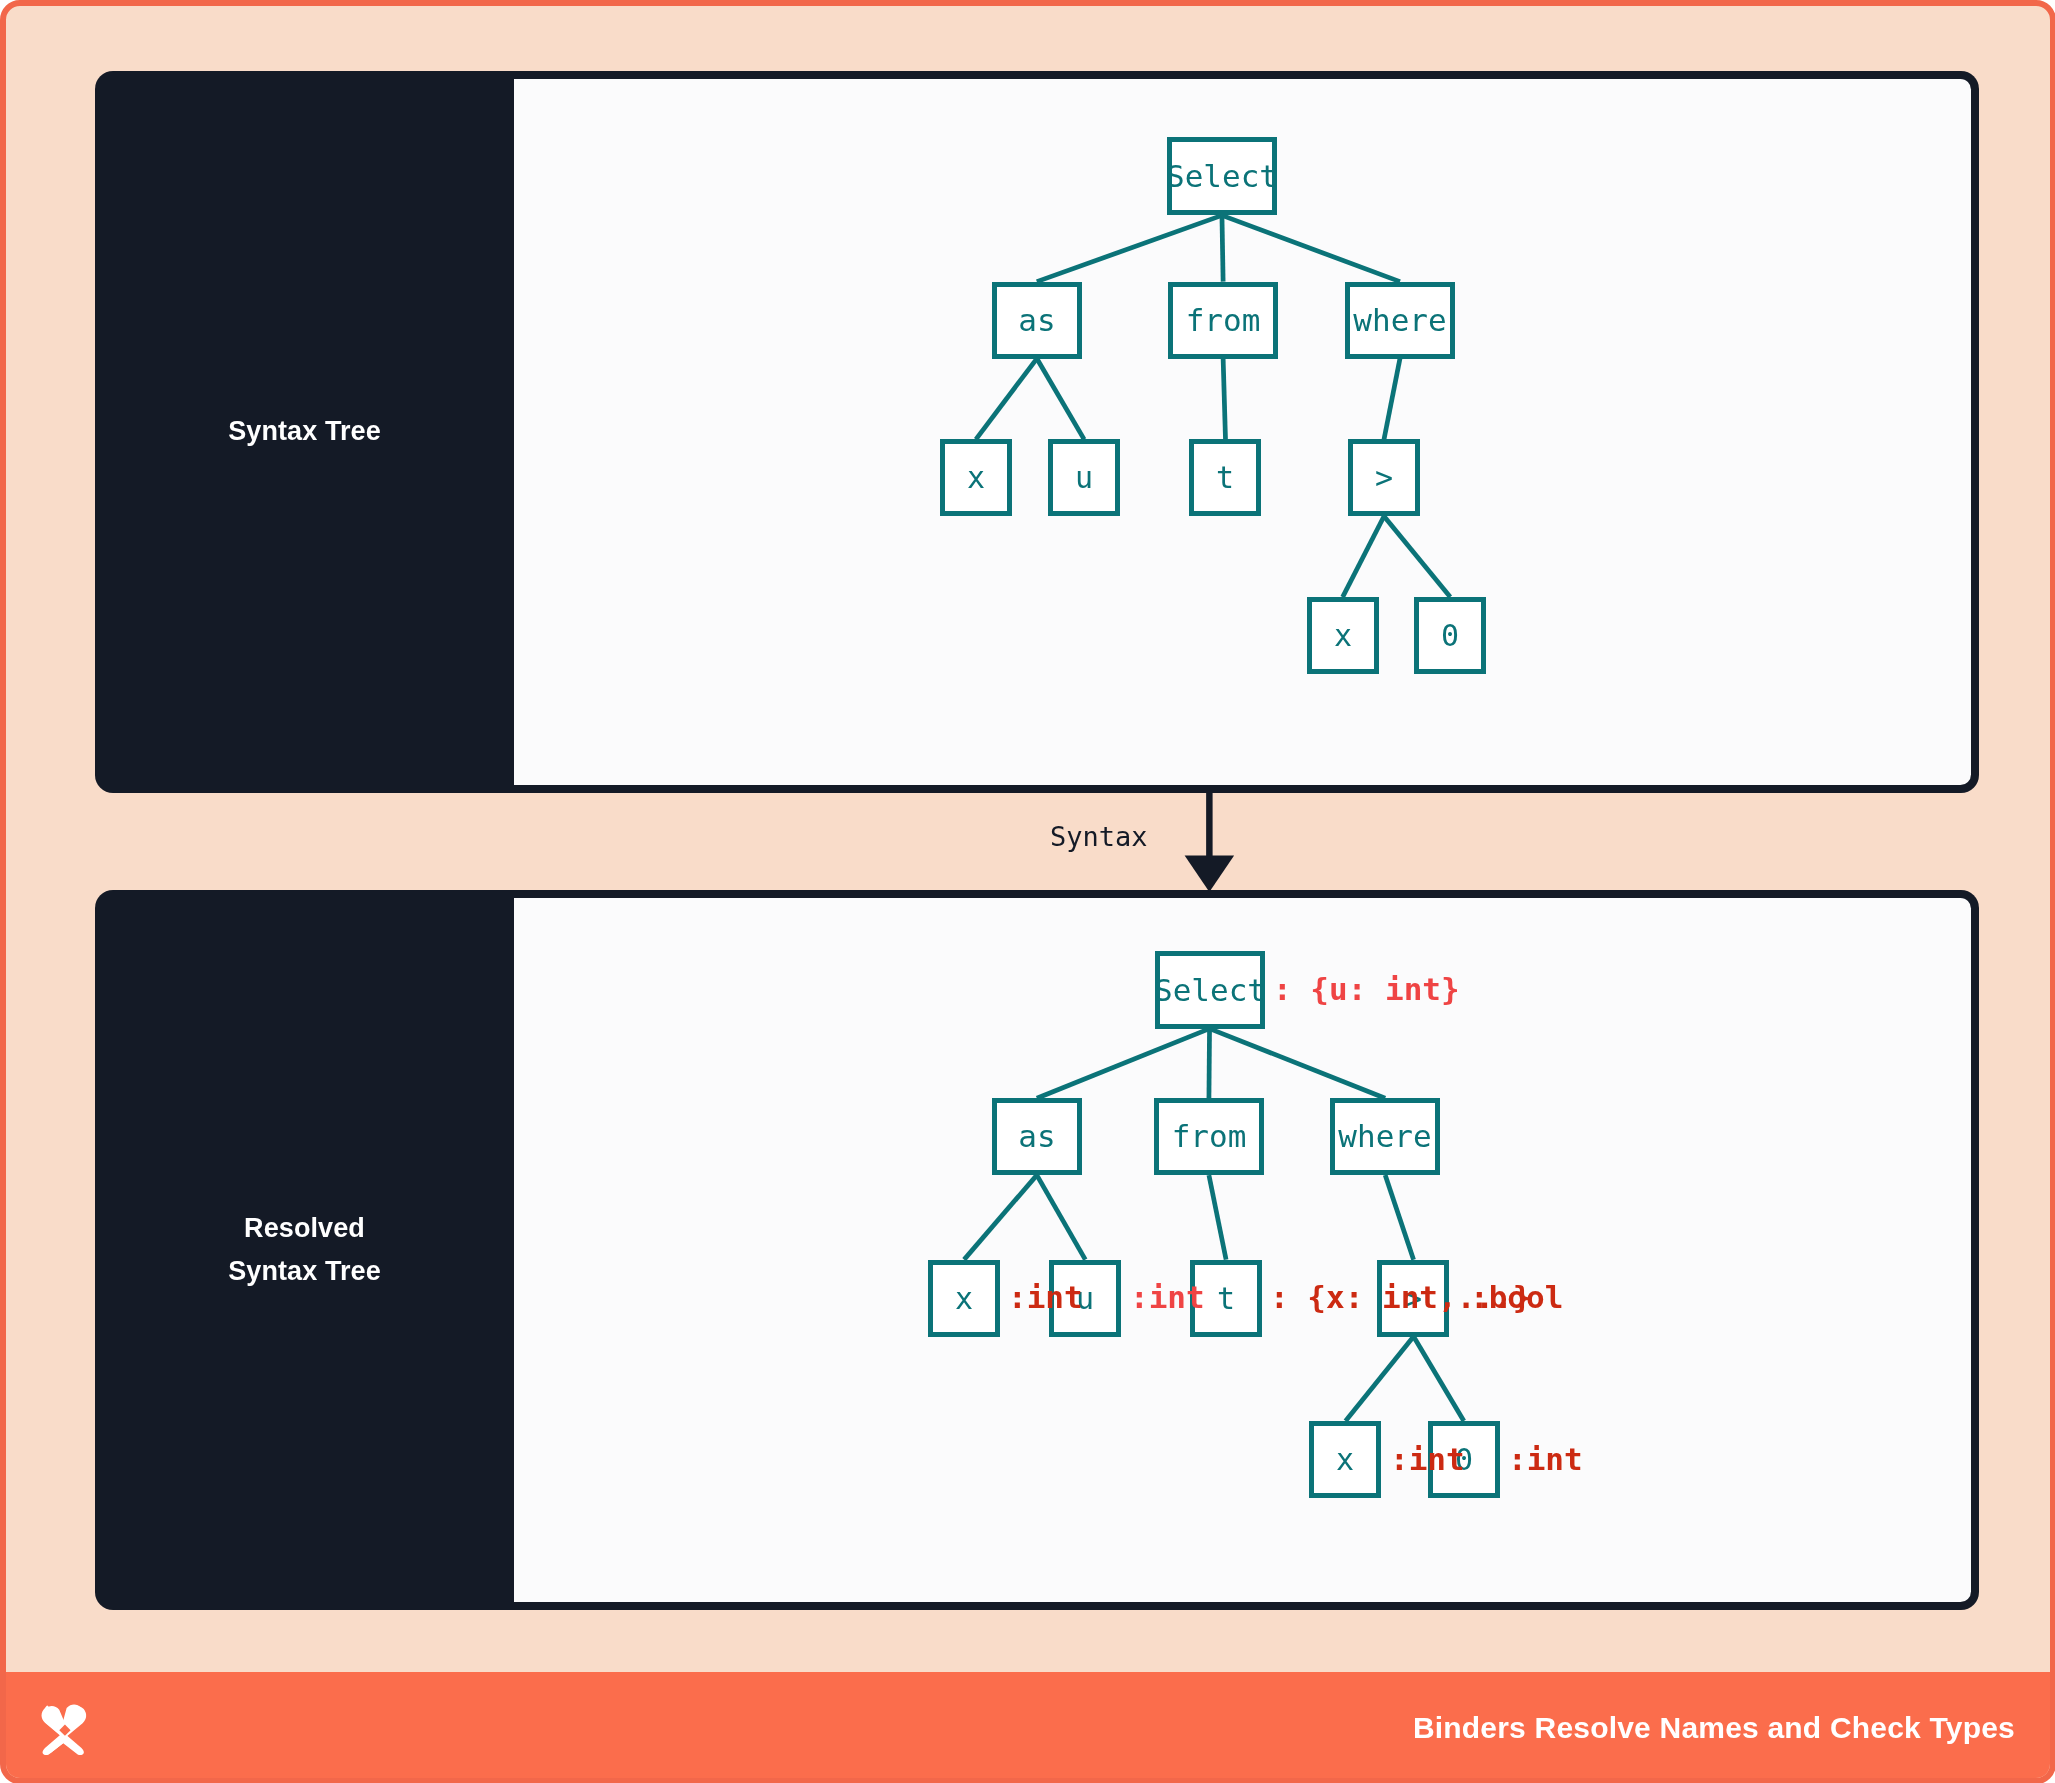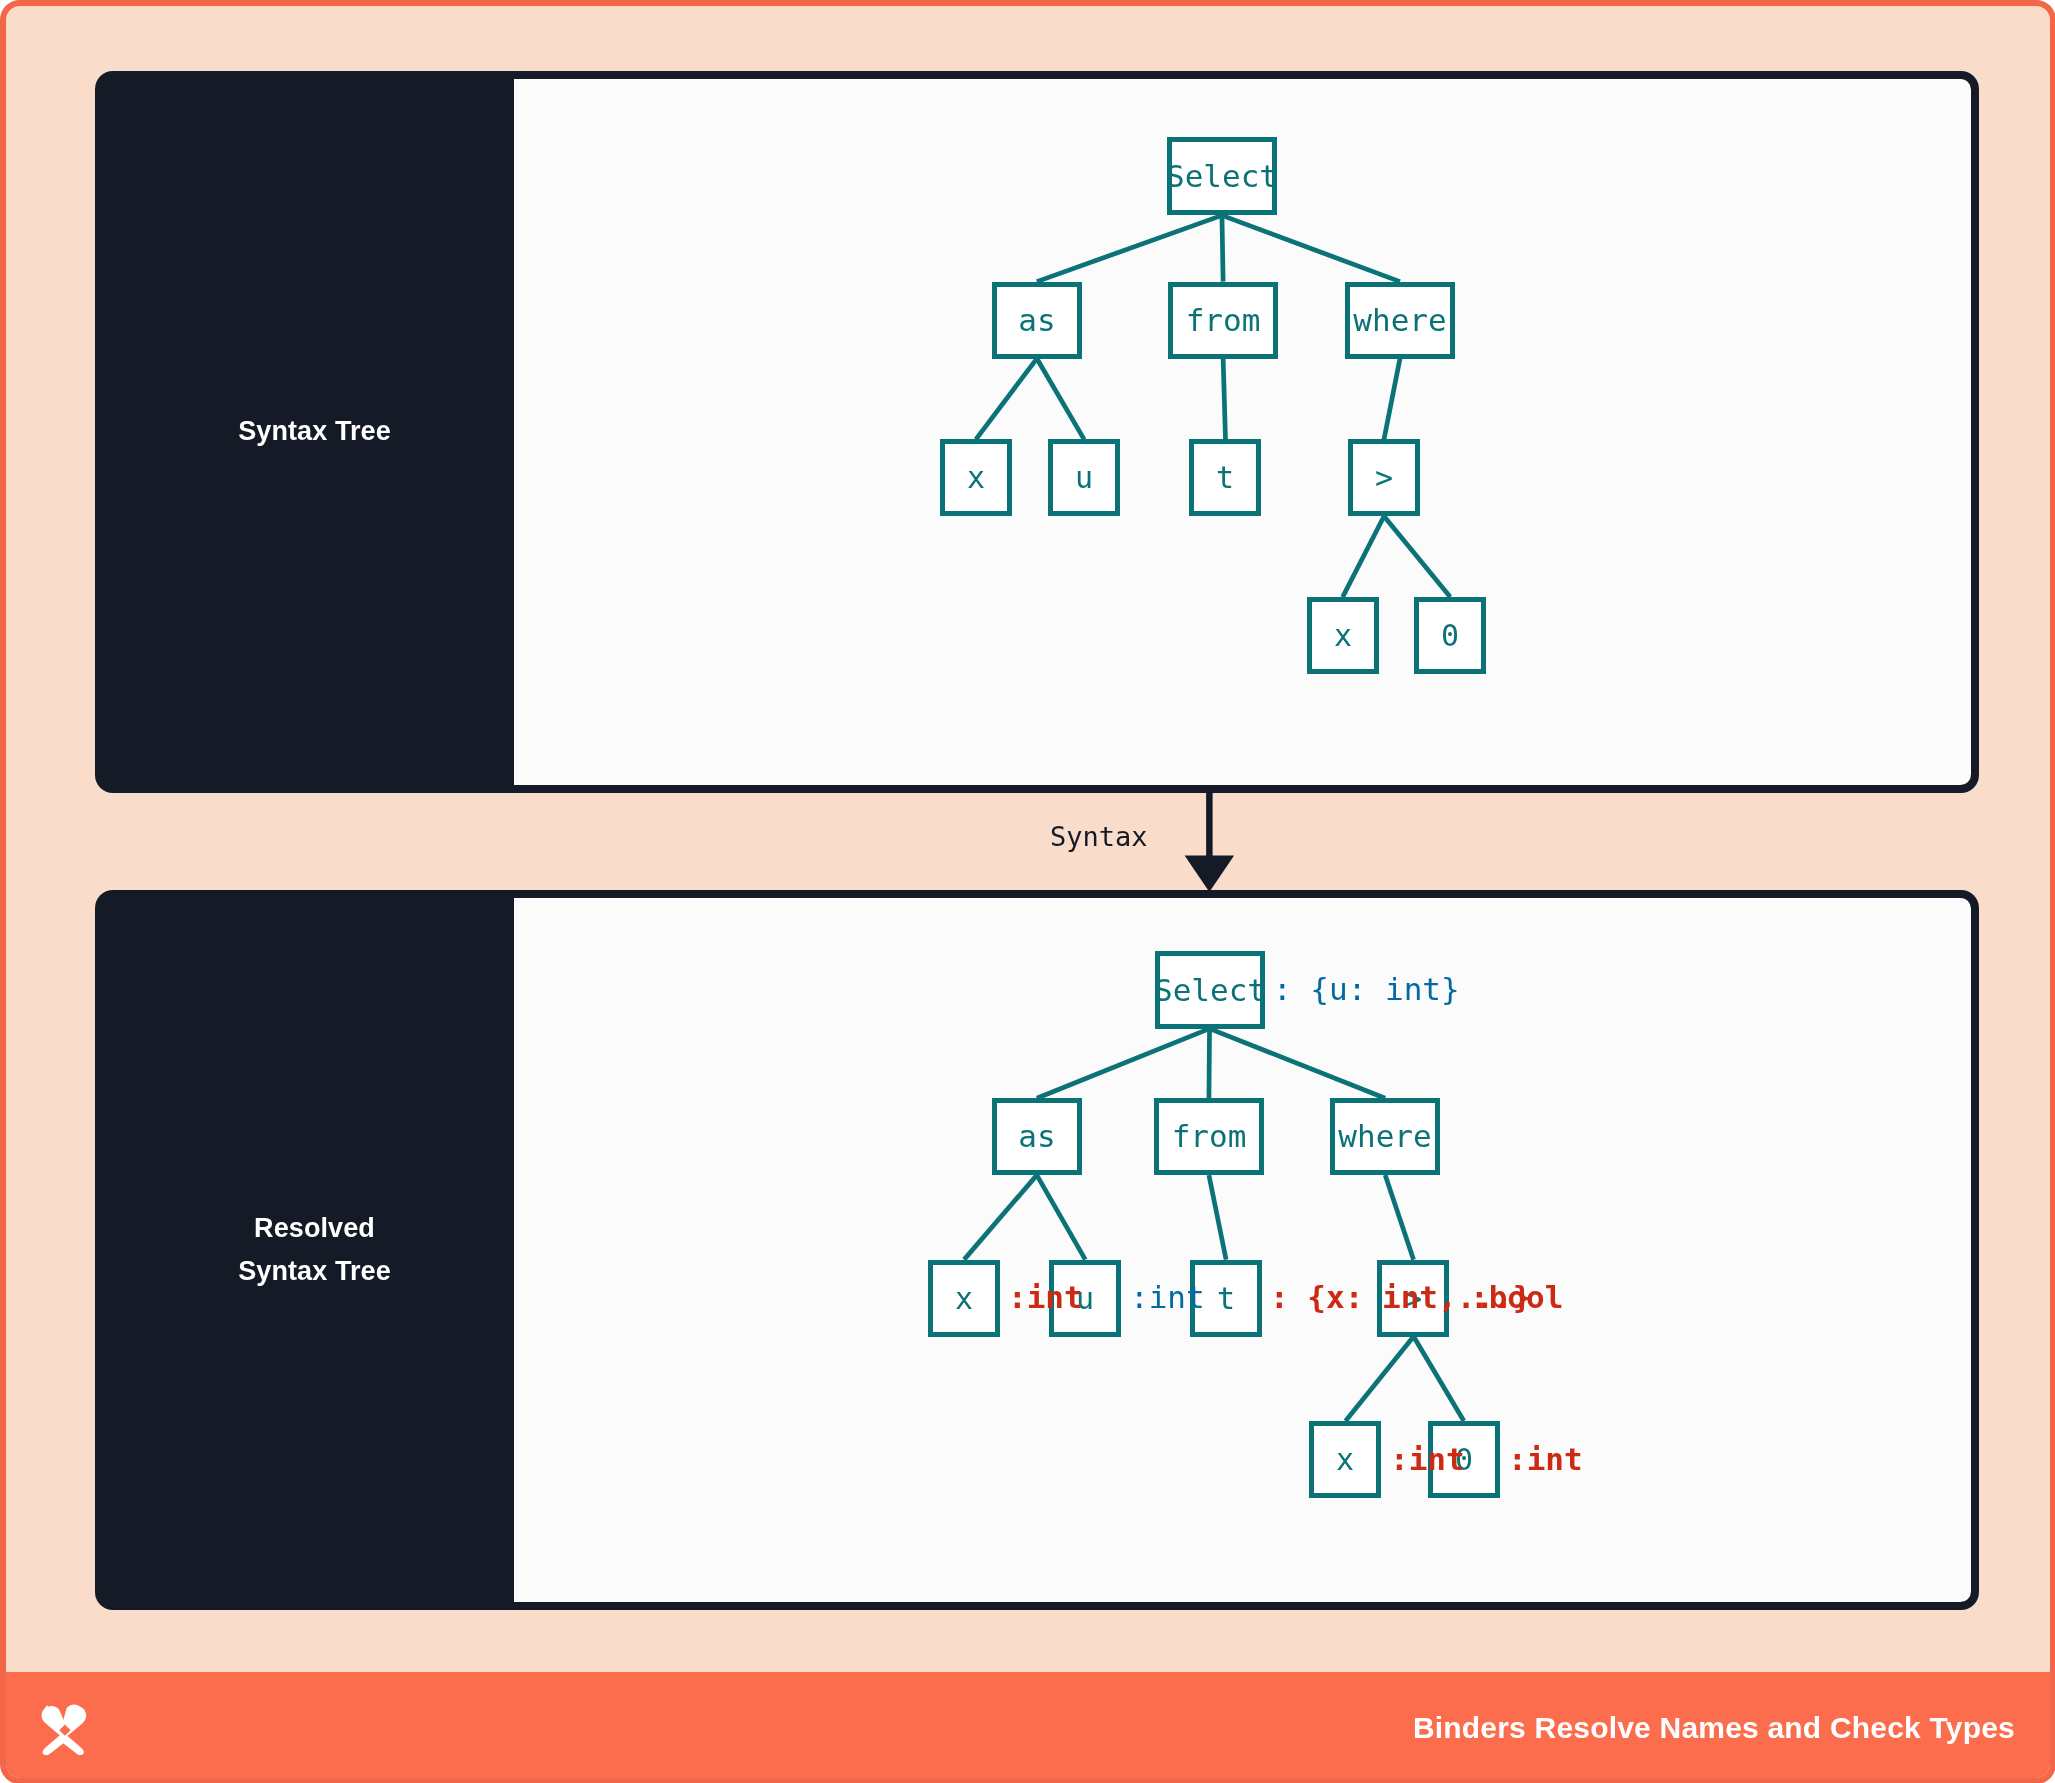--- a/index.html
+++ b/index.html
@@ -22,21 +22,20 @@
     border-radius:18px;
     overflow:hidden;
   }
   .panel .side{
     position:absolute;left:0;top:0;bottom:0;width:419px;
     display:flex;align-items:center;justify-content:center;
     color:#FFFFFF;
     font-size:27px;font-weight:bold;line-height:1.6;
     text-align:center;
     letter-spacing:0.1px;
-    margin-left:10px;
   }
   .panel .canvas{
     position:absolute;left:419px;top:8.3px;right:8.3px;bottom:8.3px;
     background:#FBFBFC;
     border-top-right-radius:10.6px;border-bottom-right-radius:10.6px;
   }
 
   #panel-top{left:89px;top:65px;width:1884px;height:722px;}
   #panel-bottom{left:89px;top:884px;width:1884px;height:720px;}
 
@@ -62,21 +61,21 @@
   
   .ann{
     position:absolute;
     font-family:"DejaVu Sans Mono","Liberation Mono",monospace;
     font-size:31px;
     line-height:1;
     white-space:pre;
     z-index:4;
   }
   .ann.red{color:#CC2A12;font-weight:bold;}
-  .ann.dark{color:#0369a1;font-weight:normal;}
+  .ann.dark{color:#ef4444;font-weight:bold;}
 
   
   #binder-zone{
     position:absolute;left:89px;top:787px;width:1884px;height:99px;
     z-index:5;
   }
   #binder-label{
     position:absolute;left:1044px;top:815px;
     font-family:"DejaVu Sans Mono","Liberation Mono",monospace;
     font-size:27px;color:#141A26;

